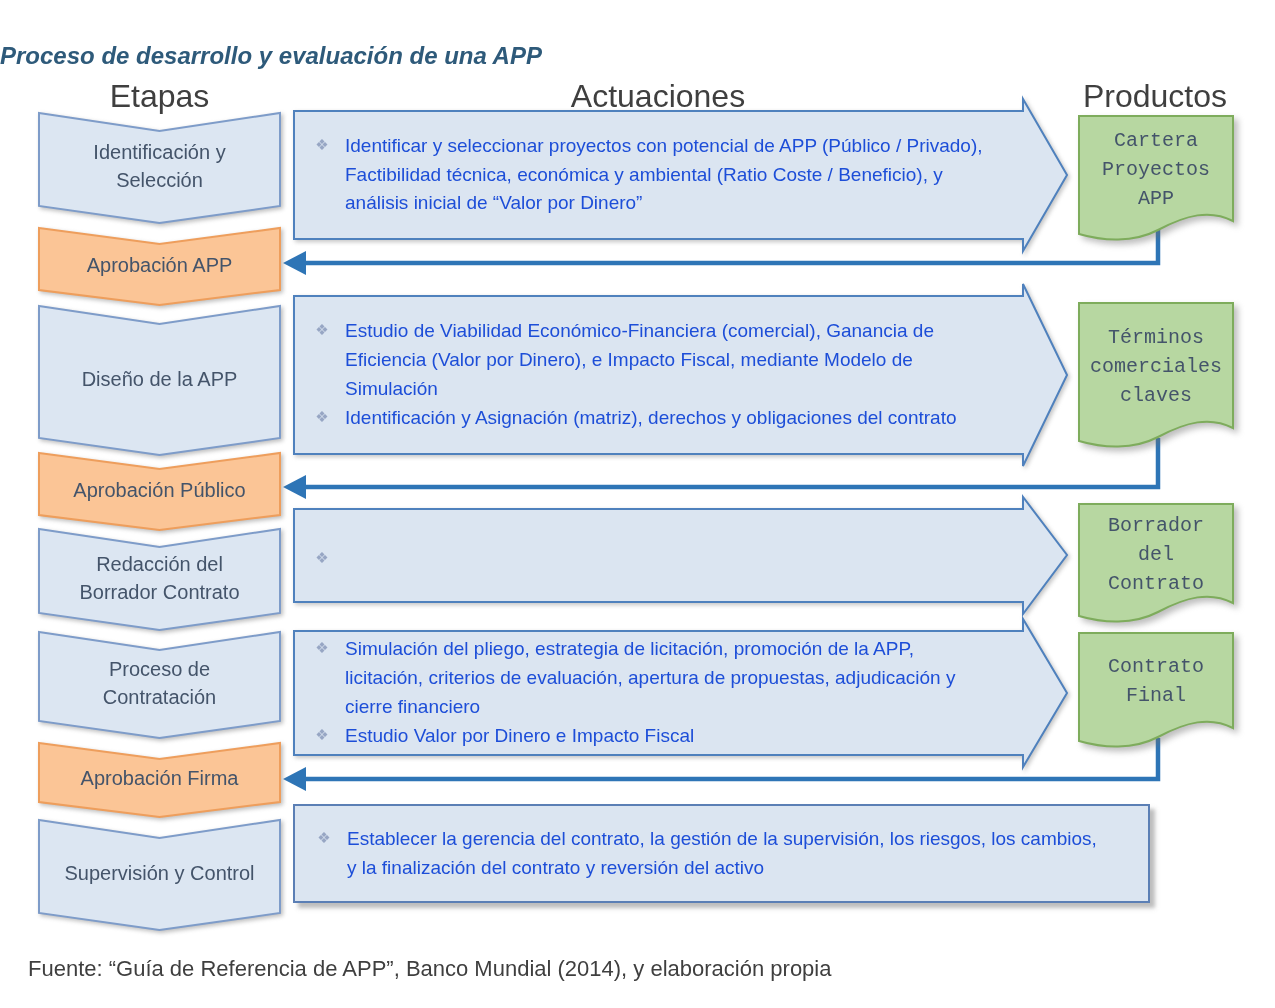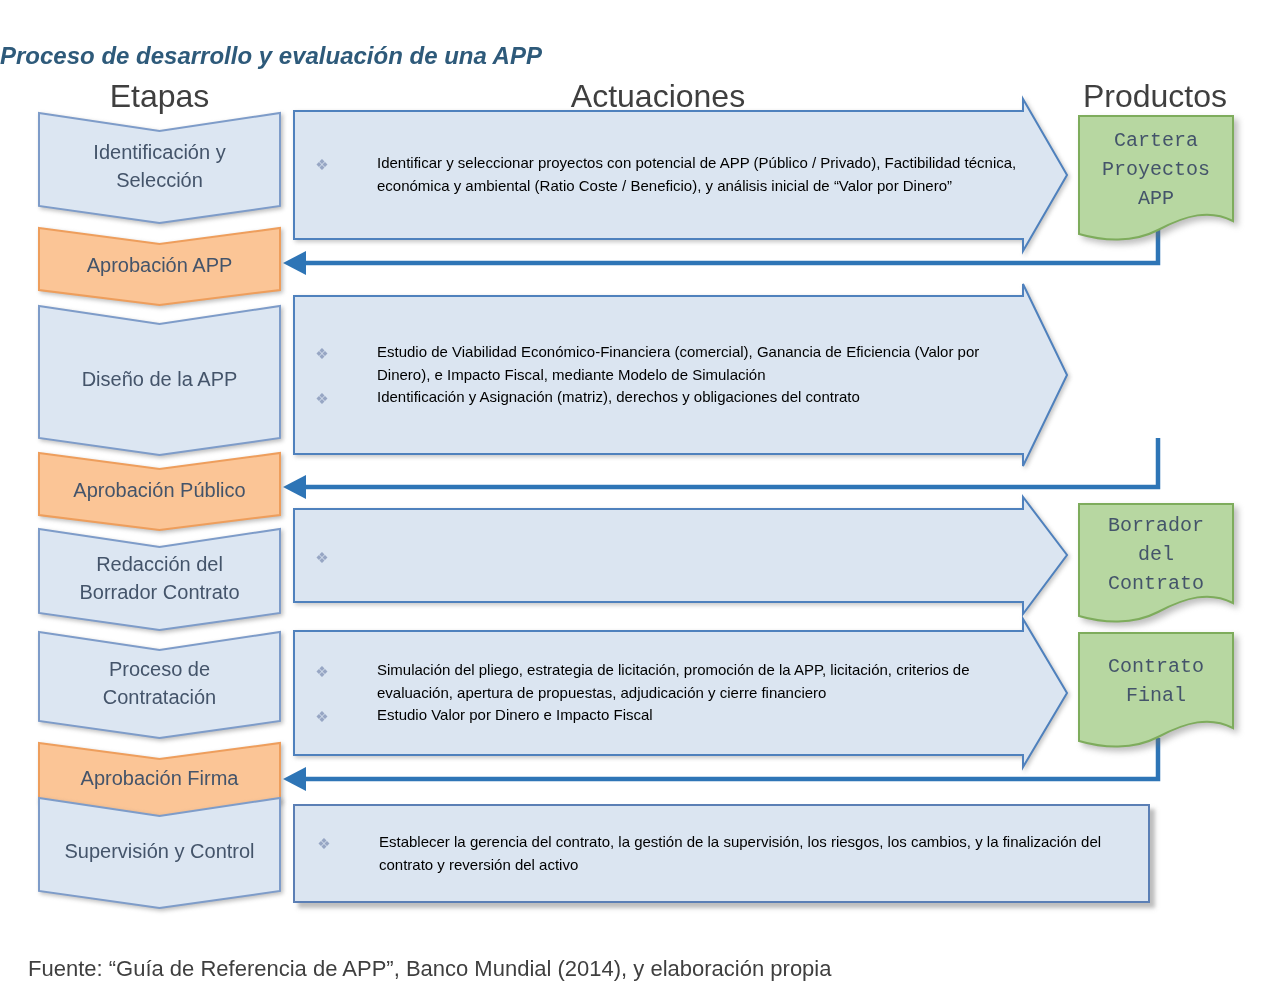--- a/index.html
+++ b/index.html
@@ -25,21 +25,21 @@
     position:absolute; inset:0; display:flex; align-items:center; justify-content:center;
     text-align:center; font-size:20px; line-height:1.4; color:#44546A;
     padding:12px 22px 16px 22px;
   }
   
   .action-body {
     display:flex; flex-direction:column; justify-content:center; gap:0;
   }
   .bullet { display:flex; align-items:flex-start; padding-left:18px; }
   .glyph  { width:22px; margin-right:12px; margin-top:4px; font-size:15px; color:#97A6C4; flex:none; text-align:center; }
-  .btext  { width:645px; font-size:15px; line-height:1.52; color:#000000;margin-left:32px; }
+  .btext  { width:645px; font-size:19px; line-height:1.52; color:#1d4ed8; }
   .btext-wide { width:760px; }
   
   .action-rect {
     background:#DBE5F1; border:2px solid #5B7FB5;
     box-shadow:5px 5px 4px rgba(125,125,125,.5);
   }
   
   .product-label {
     position:absolute; inset:0; display:flex; align-items:center; justify-content:center;
     text-align:center; font-size:20px; line-height:1.45; color:#44546A;
@@ -160,36 +160,44 @@
     <div class="stage-label">Proceso de Contratación</div>
   </div>
 
   <div class="abs z3" style="left:38px;top:742px;width:243px;height:76px">
     <svg class="shape-svg stage-svg" width="243" height="76" viewBox="0 0 243 76">
       <polygon points="1,1 121.5,17 242,1 242,60 121.5,75 1,60" fill="#FBC596" stroke="#EE9E5C" stroke-width="2"></polygon>
     </svg>
     <div class="stage-label">Aprobación Firma</div>
   </div>
 
-  <div class="abs z3" style="left:38px;top:797px;width:243px;height:112px">
+  <div class="abs z3" style="left:38px;top:819px;width:243px;height:112px">
     <svg class="shape-svg stage-svg" width="243" height="112" viewBox="0 0 243 112">
       <polygon points="1,1 121.5,19 242,1 242,94 121.5,111 1,94" fill="#DCE6F2" stroke="#7E9CC9" stroke-width="2"></polygon>
     </svg>
     <div class="stage-label">Supervisión y Control</div>
   </div>
 
   <div class="abs z3" style="left:1078px;top:115px;width:156px;height:128px">
     <svg class="shape-svg doc-svg" width="156" height="128" viewBox="0 0 156 128">
       <path d="M1 1 L155 1 L155 106 C132 94 108 100 80 115 C55 128 25 126 1 119 Z" fill="#B7D7A1" stroke="#7EAC5C" stroke-width="2"></path>
     </svg>
     <div class="product-label">Cartera
 Proyectos
 APP</div>
   </div>
 
+  <div class="abs z3" style="left:1078px;top:302px;width:156px;height:148px">
+    <svg class="shape-svg doc-svg" width="156" height="148" viewBox="0 0 156 148">
+      <path d="M1 1 L155 1 L155 126 C132 114 108 120 80 135 C55 148 25 146 1 139 Z" fill="#B7D7A1" stroke="#7EAC5C" stroke-width="2"></path>
+    </svg>
+    <div class="product-label">Términos
+comerciales
+claves</div>
+  </div>
 
   <div class="abs z3" style="left:1078px;top:503px;width:156px;height:122px">
     <svg class="shape-svg doc-svg" width="156" height="122" viewBox="0 0 156 122">
       <path d="M1 1 L155 1 L155 100 C132 88 108 94 80 109 C55 122 25 120 1 113 Z" fill="#B7D7A1" stroke="#7EAC5C" stroke-width="2"></path>
     </svg>
     <div class="product-label">Borrador
 del
 Contrato</div>
   </div>
 

